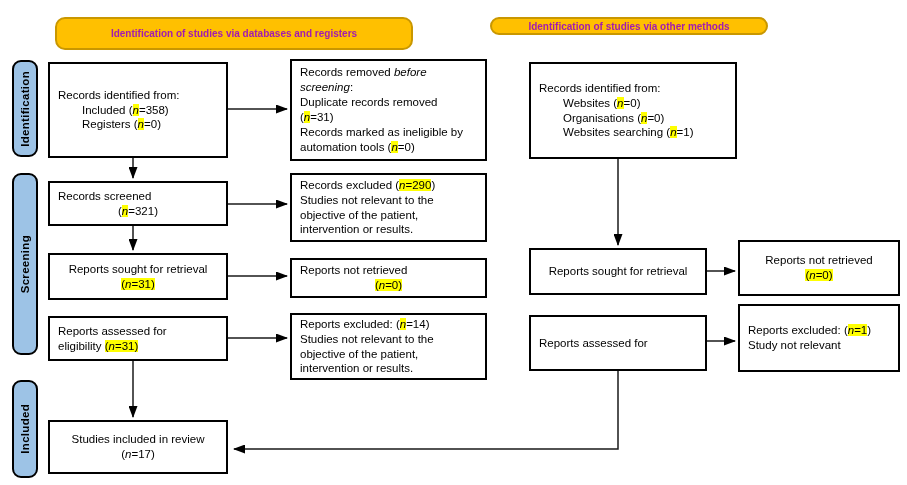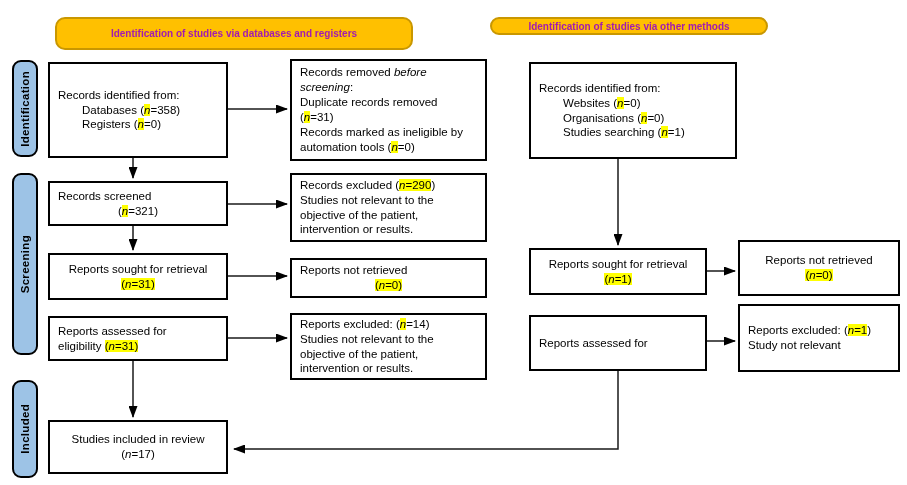--- a/index.html
+++ b/index.html
@@ -49,21 +49,21 @@
   </div>
   <div class="side" style="left:12px;top:173px;width:26px;height:182px">
     <span class="vtext">Screening</span>
   </div>
   <div class="side" style="left:12px;top:380px;width:26px;height:98px">
     <span class="vtext">Included</span>
   </div>
 
   <div class="fbox" style="left:48px;top:62px;width:180px;height:96px">
       <div class="ln"><span class="">Records identified from:</span></div>
-      <div class="ln ind"><span class="">Databases (</span><span class="i h">n</span><span class="">=358)</span></div>
+      <div class="ln ind"><span class="">Included (</span><span class="i h">n</span><span class="">=358)</span></div>
       <div class="ln ind"><span class="">Registers (</span><span class="i h">n</span><span class="">=0)</span></div>
     </div>
   <div class="fbox" style="left:48px;top:181px;width:180px;height:45px">
       <div class="ln"><span class="">Records screened</span></div>
       <div class="ln c"><span class="">(</span><span class="i h">n</span><span class="">=321)</span></div>
     </div>
   <div class="fbox" style="left:48px;top:253px;width:180px;height:47px">
       <div class="ln c"><span class="">Reports sought for retrieval</span></div>
       <div class="ln c"><span class="h">(</span><span class="i h">n</span><span class="h">=31)</span></div>
     </div>
@@ -98,25 +98,24 @@
       <div class="ln"><span class="">Reports excluded: (</span><span class="i h">n</span><span class="">=14)</span></div>
       <div class="ln"><span class="">Studies not relevant to the</span></div>
       <div class="ln"><span class="">objective of the patient,</span></div>
       <div class="ln"><span class="">intervention or results.</span></div>
     </div>
 
   <div class="fbox" style="left:529px;top:62px;width:208px;height:97px">
       <div class="ln"><span class="">Records identified from:</span></div>
       <div class="ln ind"><span class="">Websites (</span><span class="i h">n</span><span class="">=0)</span></div>
       <div class="ln ind"><span class="">Organisations (</span><span class="i h">n</span><span class="">=0)</span></div>
-      <div class="ln ind"><span class="">Studies searching (</span><span class="i h">n</span><span class="">=1)</span></div>
+      <div class="ln ind"><span class="">Websites searching (</span><span class="i h">n</span><span class="">=1)</span></div>
     </div>
   <div class="fbox" style="left:529px;top:248px;width:178px;height:47px">
       <div class="ln c"><span class="">Reports sought for retrieval</span></div>
-      <div class="ln c"><span class="h">(</span><span class="i h">n</span><span class="h">=1)</span></div>
     </div>
   <div class="fbox" style="left:529px;top:315px;width:178px;height:56px">
       <div class="ln"><span class="">Reports assessed for</span></div>
     </div>
 
   <div class="fbox" style="left:738px;top:240px;width:162px;height:56px">
       <div class="ln c"><span class="">Reports not retrieved</span></div>
       <div class="ln c"><span class="h">(</span><span class="i h">n</span><span class="h">=0)</span></div>
     </div>
   <div class="fbox" style="left:738px;top:304px;width:162px;height:68px">

